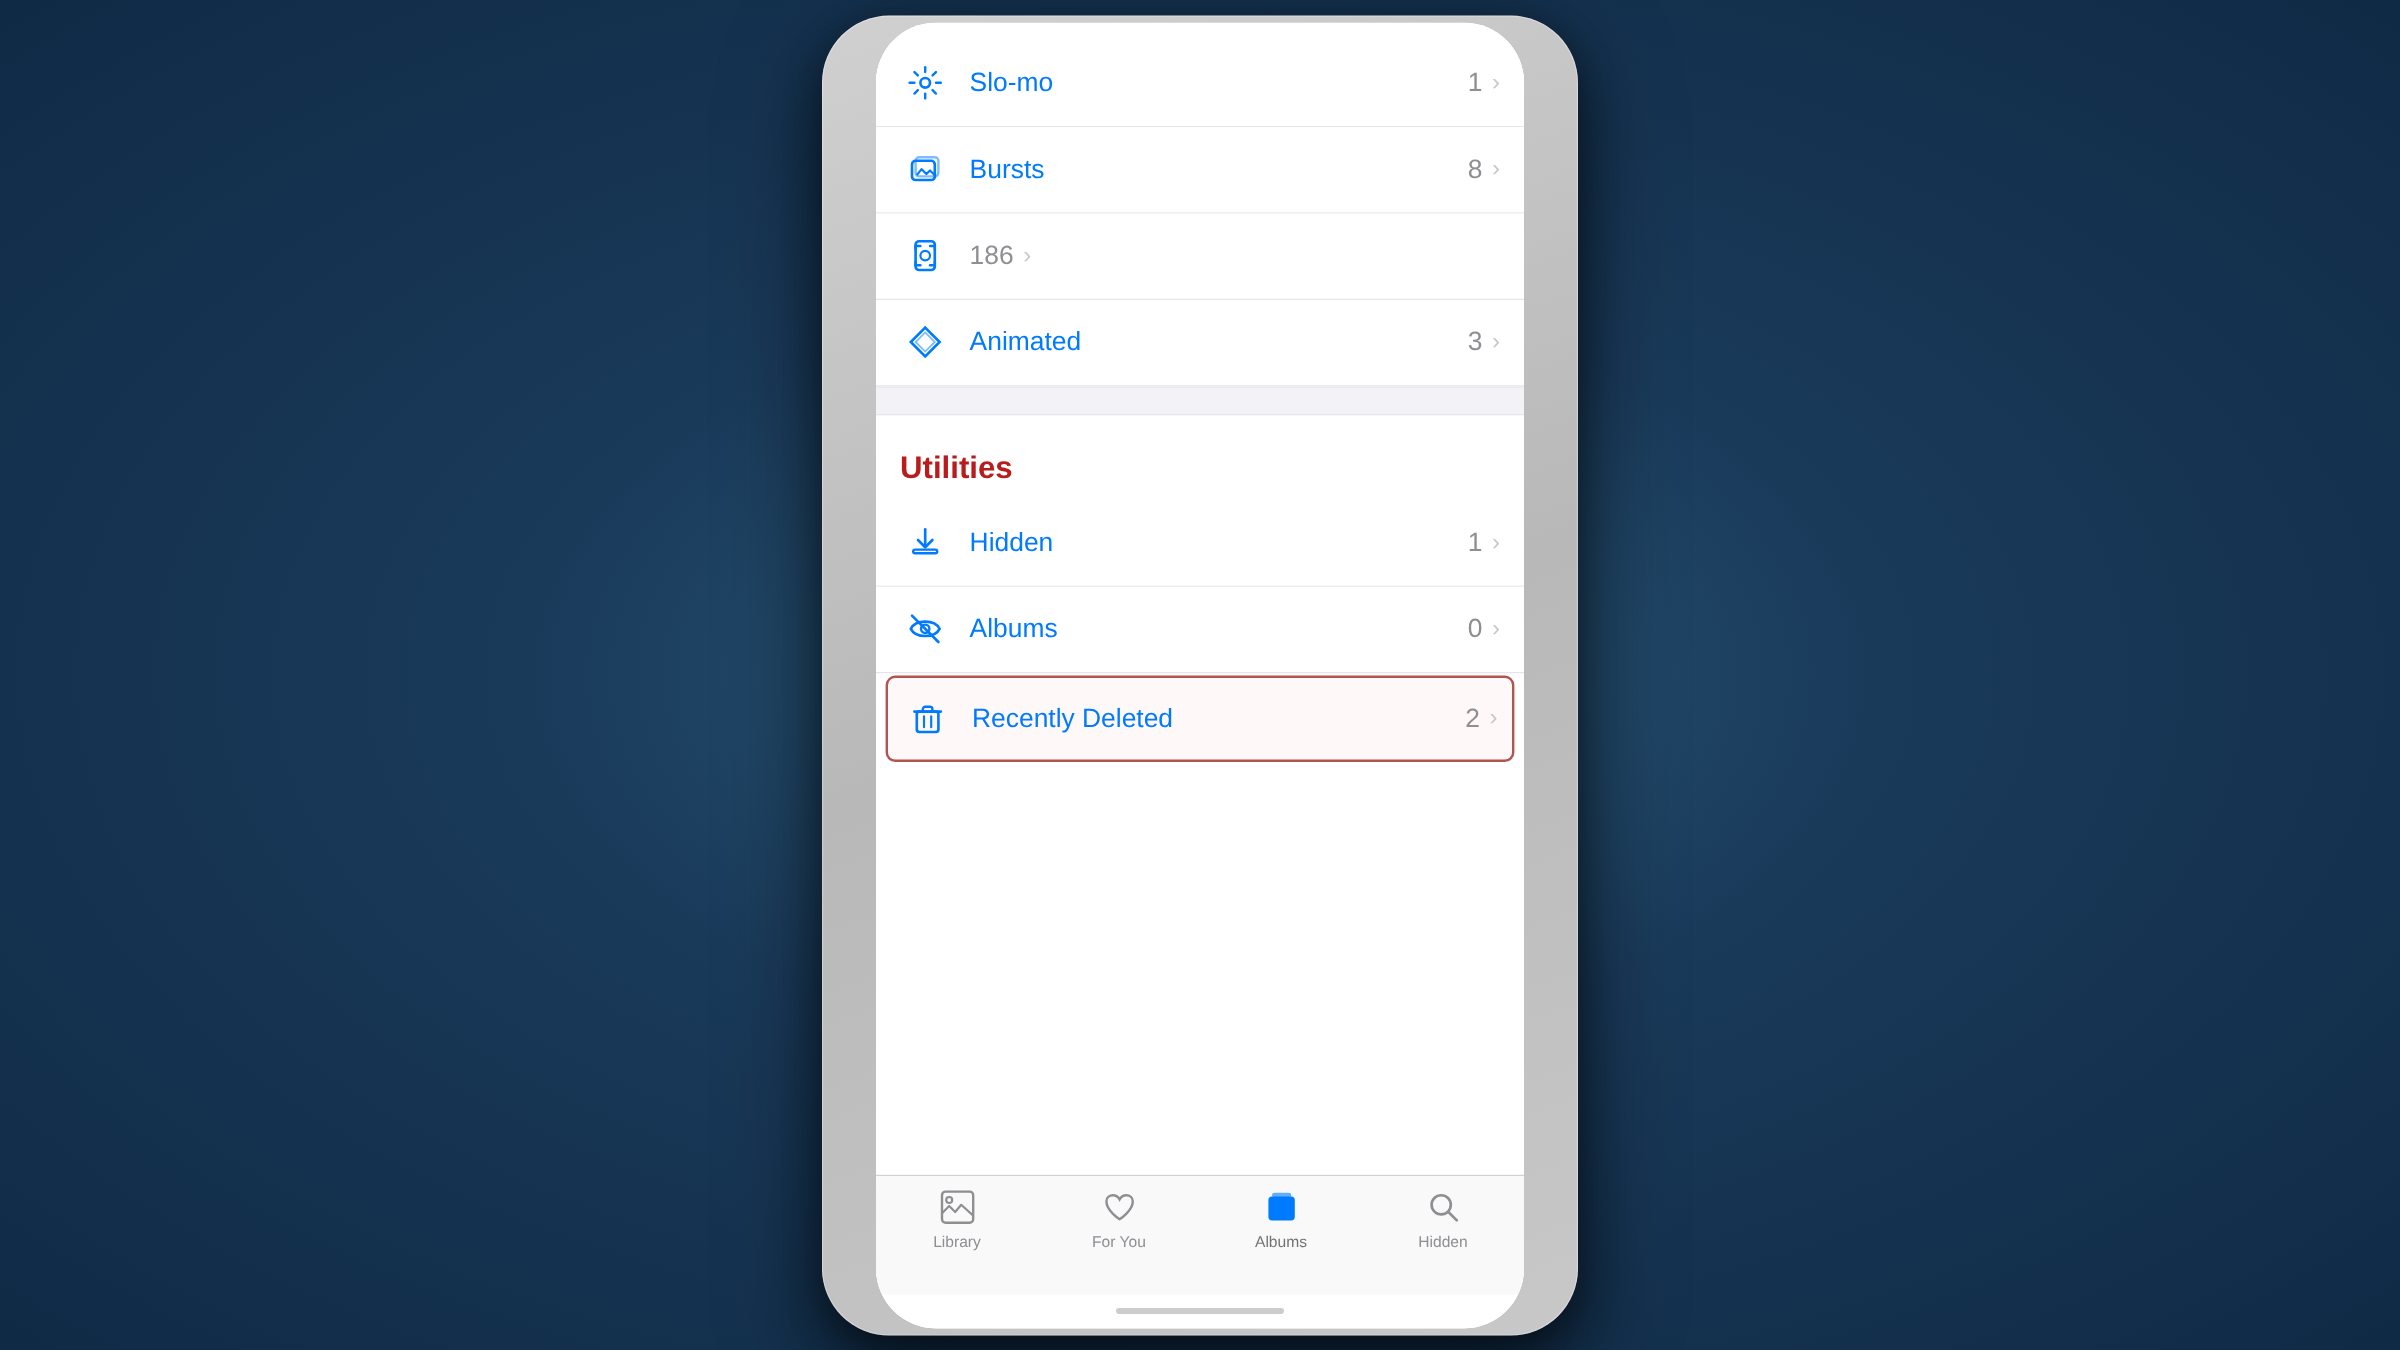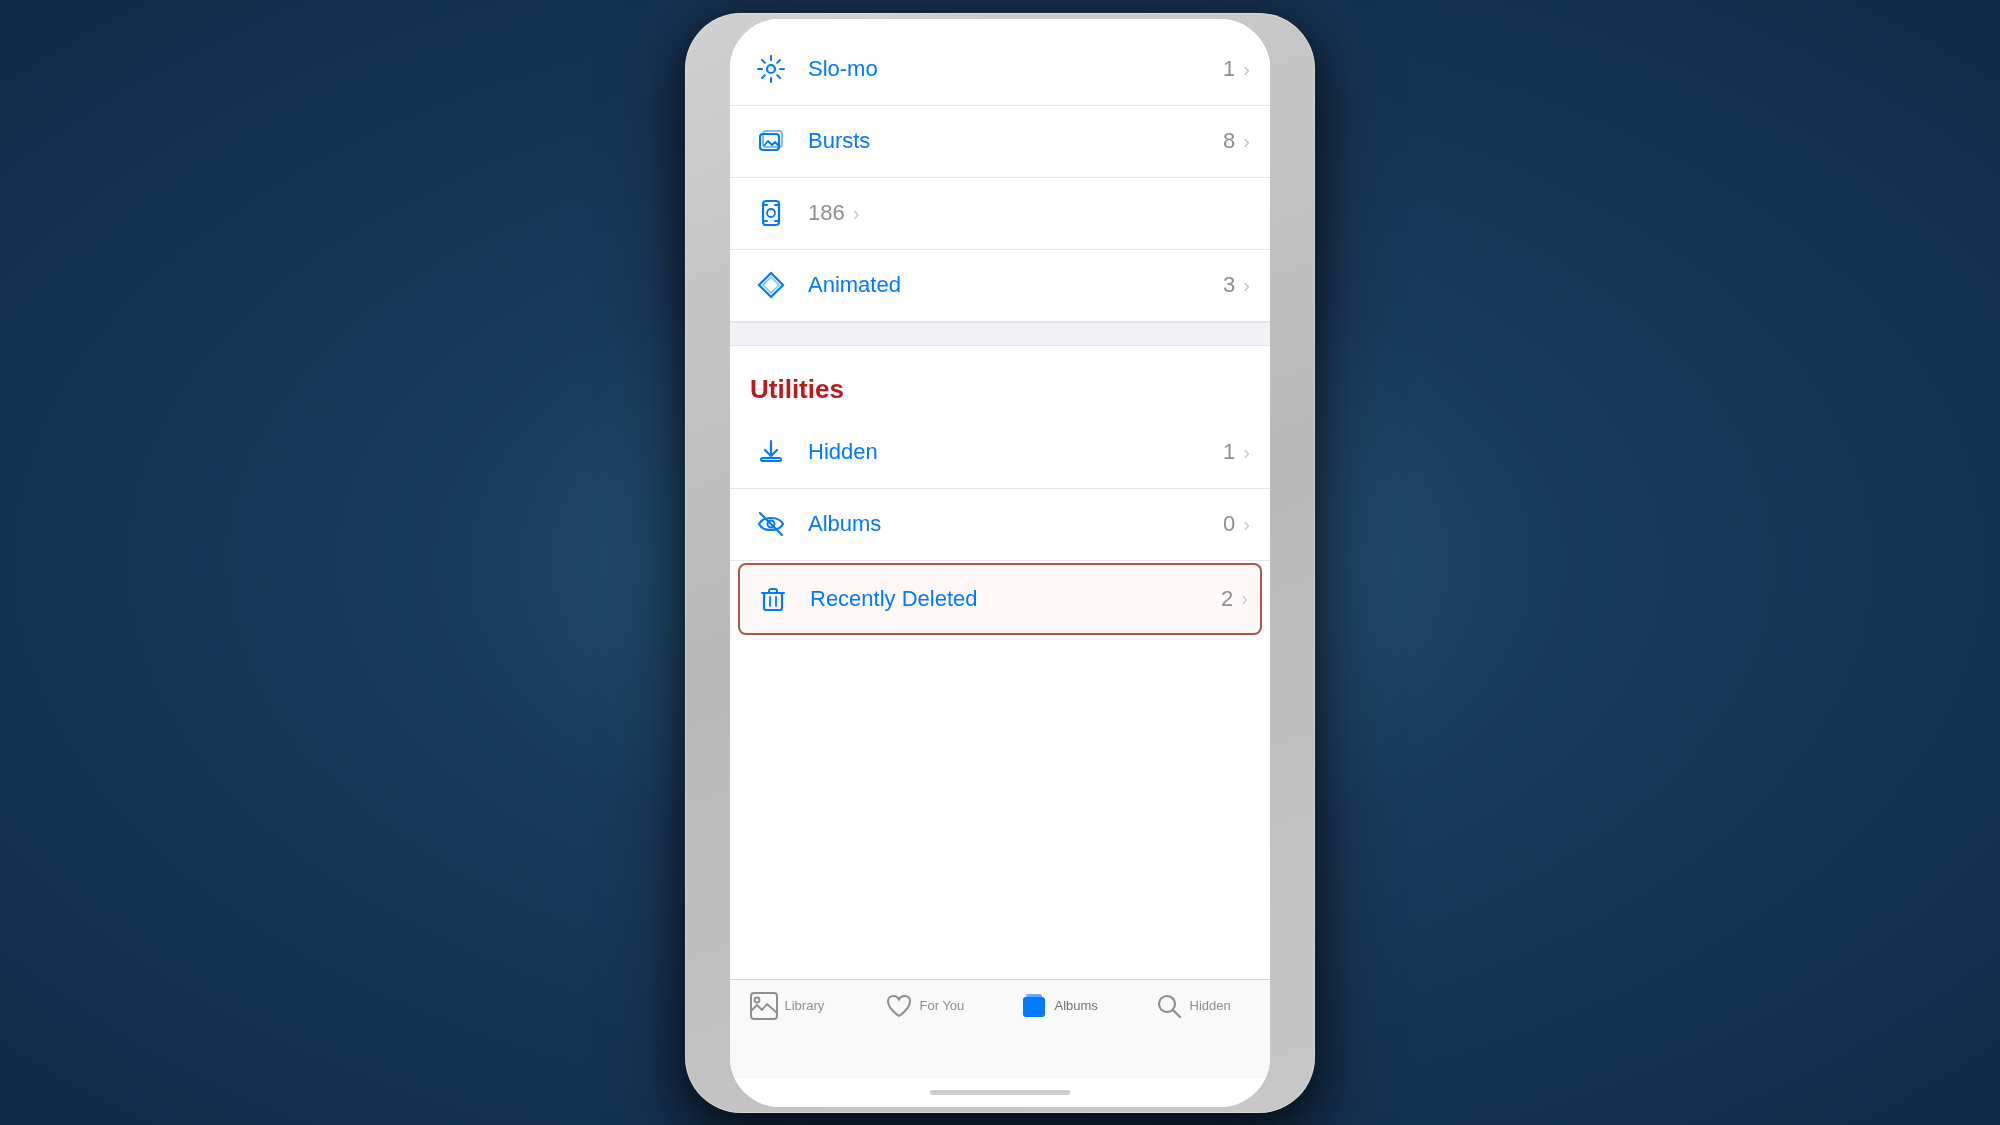--- a/index.html
+++ b/index.html
@@ -132,20 +132,21 @@
       border-top: 1px solid #d1d1d6;
       display: flex;
       align-items: flex-start;
       justify-content: space-around;
       padding-top: 10px;
       flex-shrink: 0;
     }
 
     .tab-item {
       display: flex;
+      flex-direction: column;
       align-items: center;
       gap: 5px;
       width: 100px;
       cursor: pointer;
     }
 
     .tab-icon {
       width: 32px;
       height: 32px;
       display: flex;

